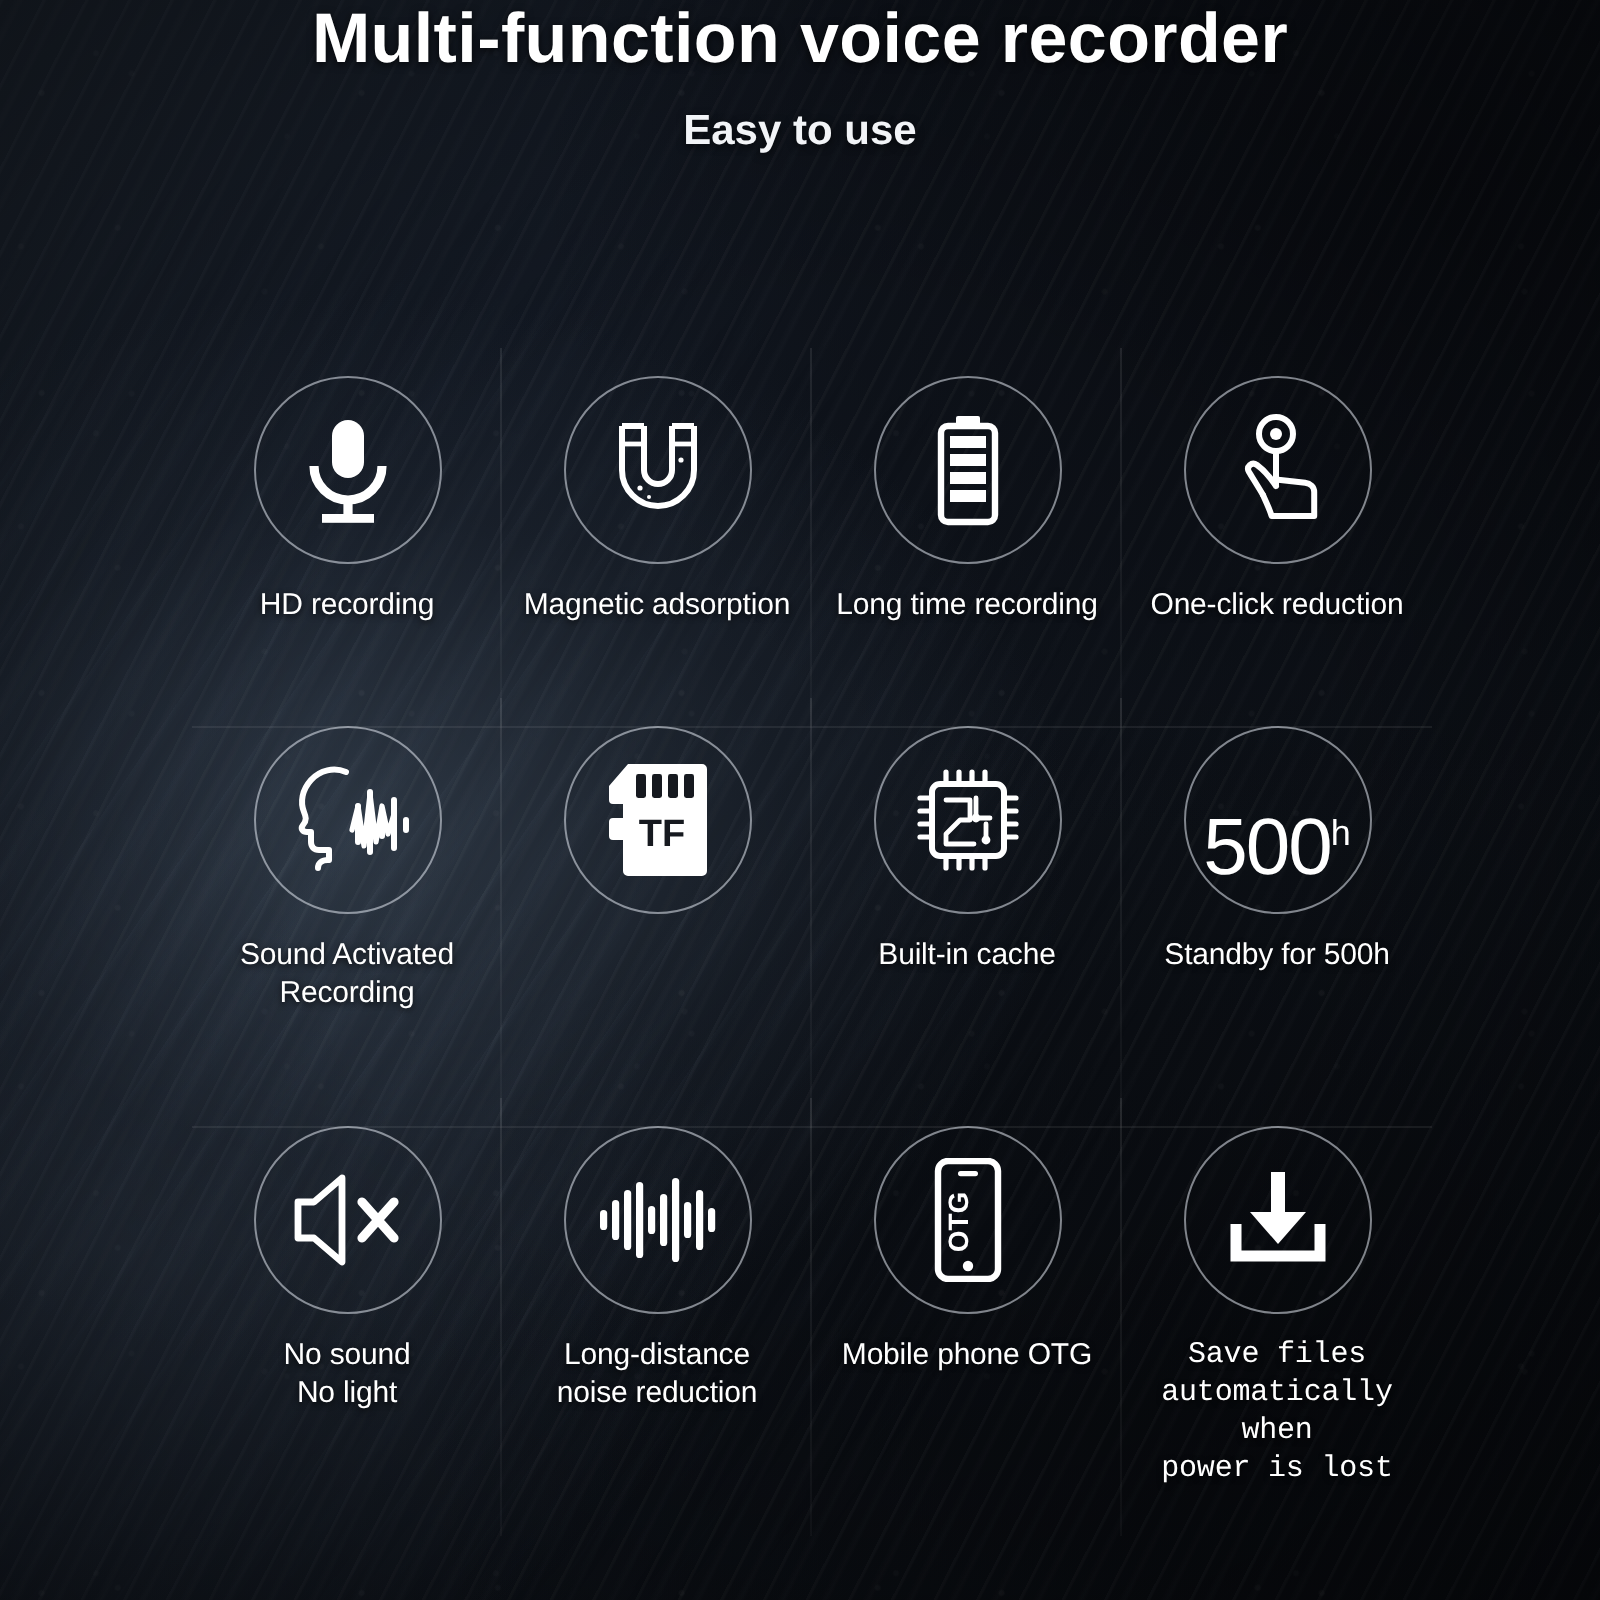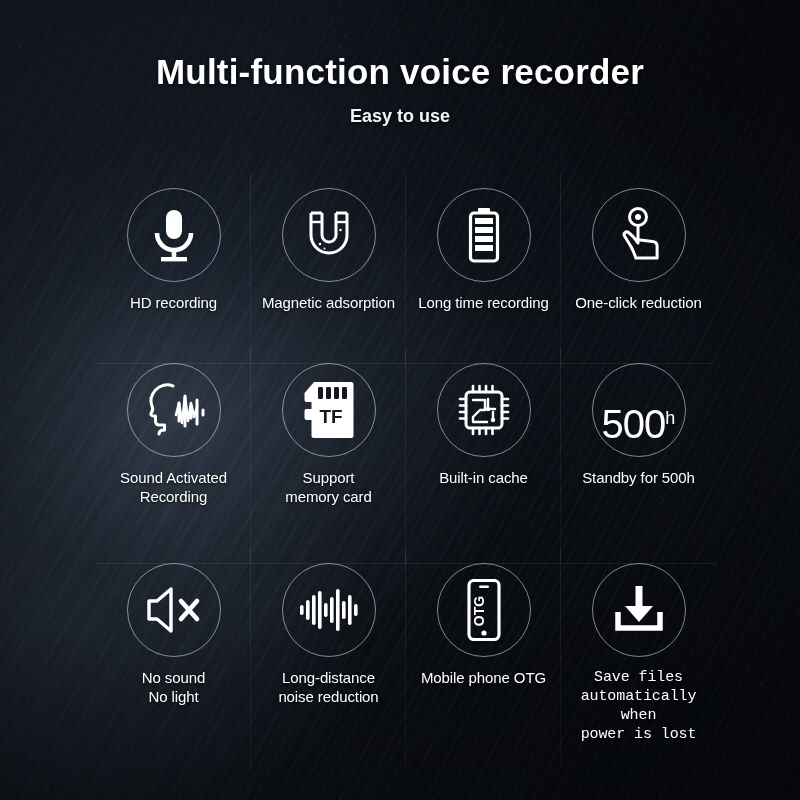--- a/index.html
+++ b/index.html
@@ -85,31 +85,30 @@
 
   
   .headings {
     position: absolute;
     top: 0; left: 0; right: 0;
     text-align: center;
     z-index: 5;
   }
   .title {
     margin: 0;
-    padding-top: 52px;
     font-size: 35px;
     font-weight: bold;
     color: #ffffff;
     letter-spacing: 0.2px;
     text-shadow: 0 1px 4px rgba(0,0,0,0.75);
   }
   .subtitle {
     margin: 0;
     padding-top: 14px;
-    font-size: 18px;
+    font-size: 21px;
     font-weight: bold;
     color: #f2f4f7;
     text-shadow: 0 1px 4px rgba(0,0,0,0.7);
   }
 
   
   .grid {
     position: absolute;
     left: 96px;
     top: 188px;
@@ -280,22 +279,20 @@
       <div class="badge">
         <svg width="52" height="60" viewBox="0 0 52 60" fill="none">
           <path d="M11 2h37a2.5 2.5 0 0 1 2.5 2.5v51a2.5 2.5 0 0 1-2.5 2.5H11a2.5 2.5 0 0 1-2.5-2.5V40H3.5a2 2 0 0 1-2-2v-7a2 2 0 0 1 2-2h5V22H3.5a2 2 0 0 1-2-2v-7L11 2z" fill="#fff"></path>
           <rect x="15" y="7" width="5" height="12" rx="1.2" fill="#16191f"></rect>
           <rect x="23" y="7" width="5" height="12" rx="1.2" fill="#16191f"></rect>
           <rect x="31" y="7" width="5" height="12" rx="1.2" fill="#16191f"></rect>
           <rect x="39" y="7" width="5" height="12" rx="1.2" fill="#16191f"></rect>
           <text x="28" y="43" font-family="Liberation Sans, sans-serif" font-size="19" font-weight="bold" fill="#16191f" text-anchor="middle">TF</text>
         </svg>
       </div>
-      <div class="label">Support
-memory card</div>
     </div>
 
     <div class="cell col-2">
       <div class="badge">
         <svg width="56" height="56" viewBox="0 0 56 56" fill="none">
           <rect x="10" y="10" width="36" height="36" rx="4" stroke="#fff" stroke-width="3" fill="none"></rect>
           <g stroke="#fff" stroke-width="2.6" stroke-linecap="round">
             <line x1="17" y1="10" x2="17" y2="4"></line>
               <line x1="23.5" y1="10" x2="23.5" y2="4"></line>
             <line x1="30" y1="10" x2="30" y2="4"></line>

